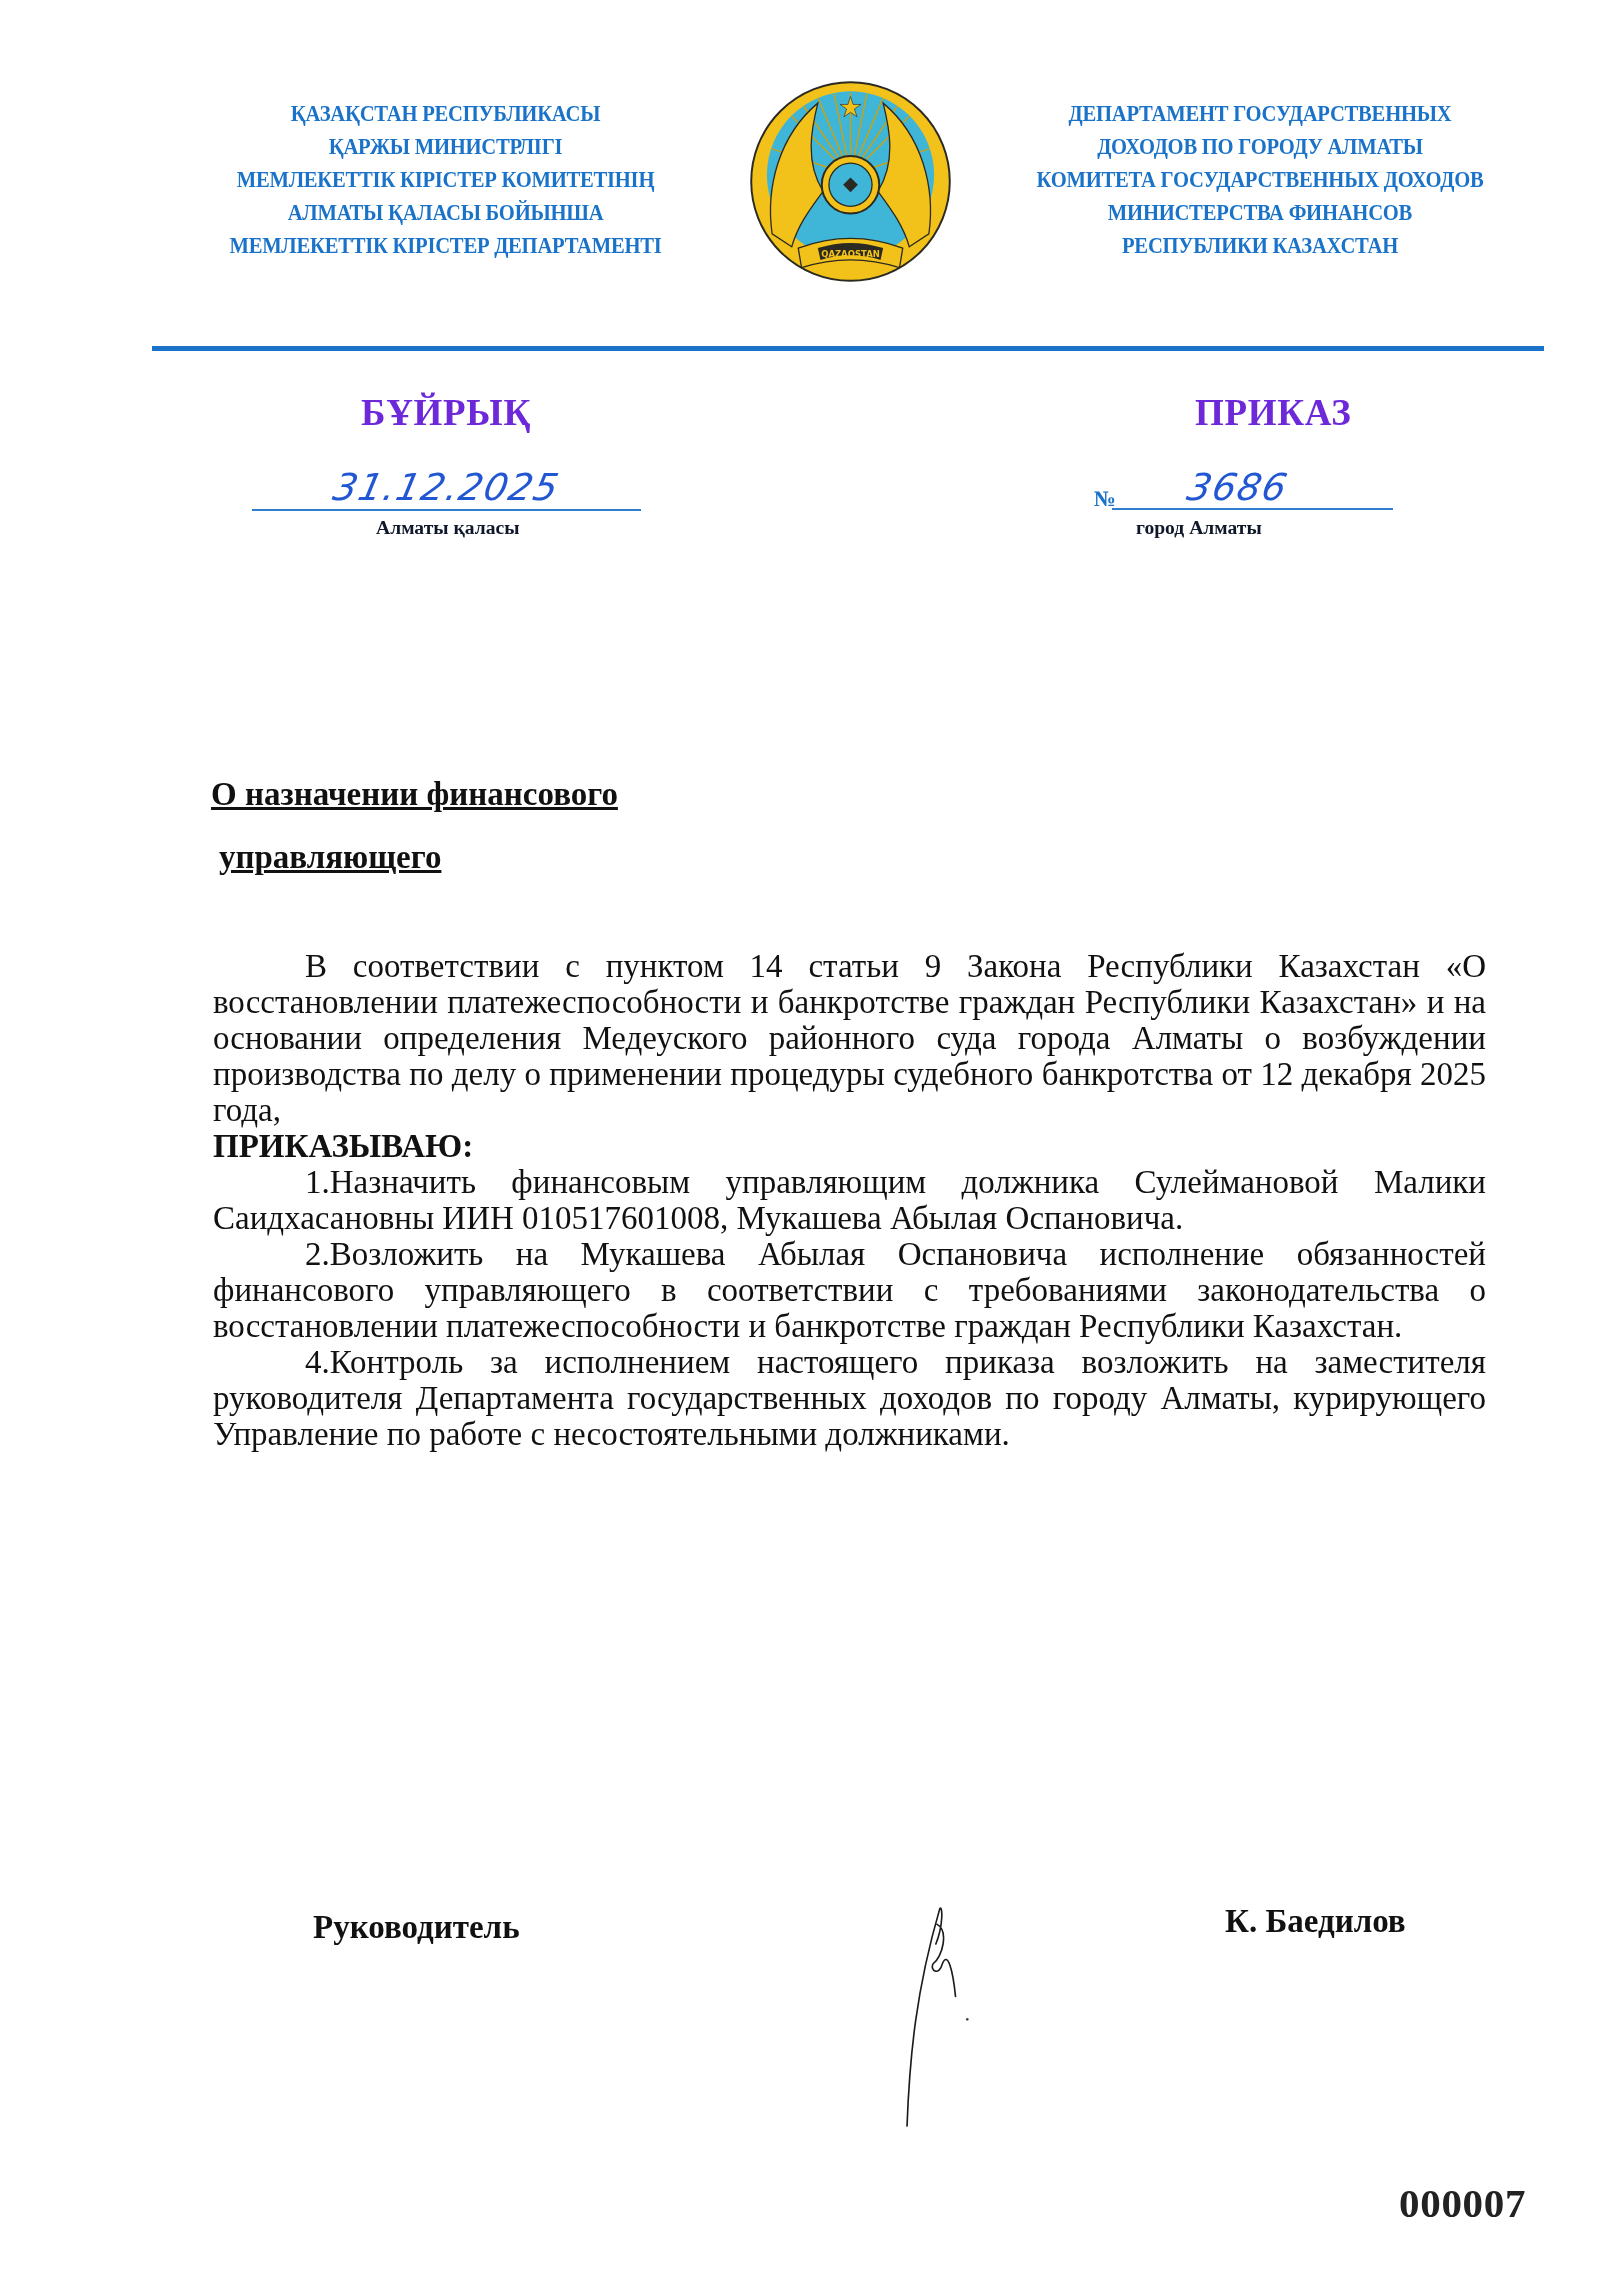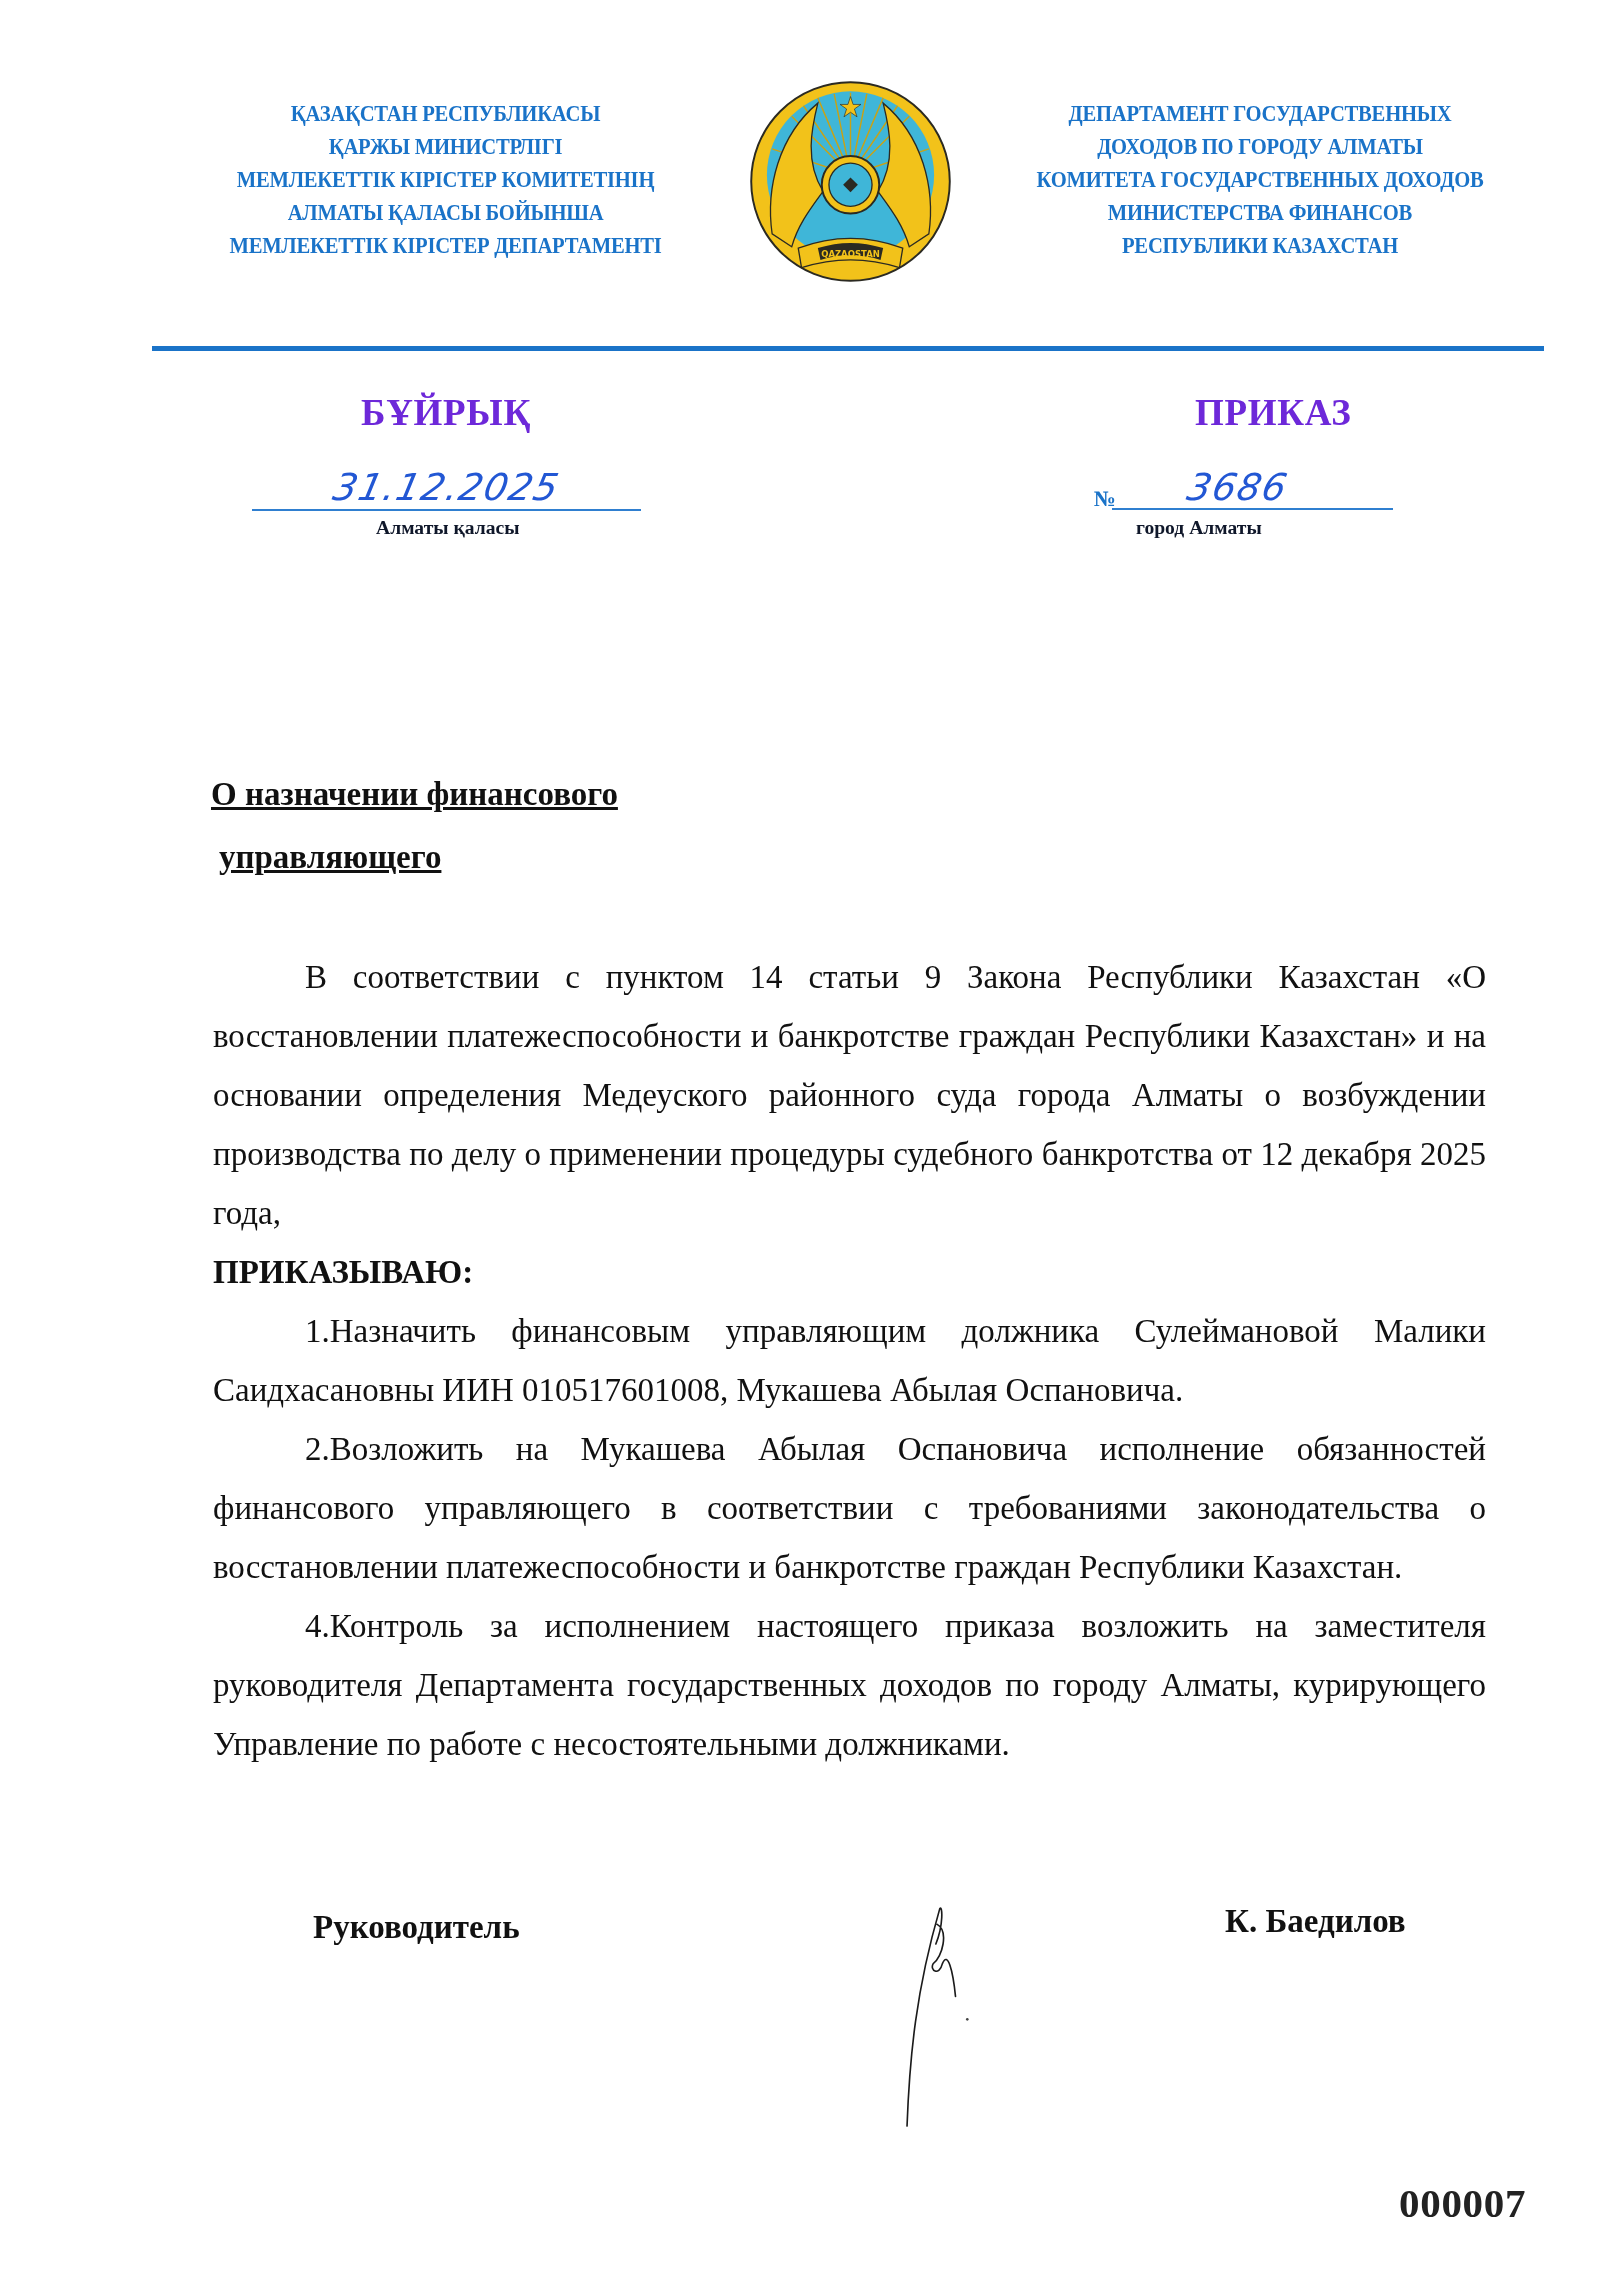--- a/index.html
+++ b/index.html
@@ -113,21 +113,21 @@
     .subject span { display: block; text-decoration: underline; }
     .subject .l2 { padding-left: 7.9px; margin-top: 24px; }
 
     
     .body-text {
       position: absolute;
       left: 213px;
       top: 948px;
       width: 1273px;
       font-size: 33px;
-      line-height: 59px;
+      line-height: 36px;
       text-align: justify;
       color: #111;
     }
     .body-text p {
       margin: 0;
       text-indent: 92px;
       text-align: justify;
     }
     .orders-word {
       font-weight: bold;

